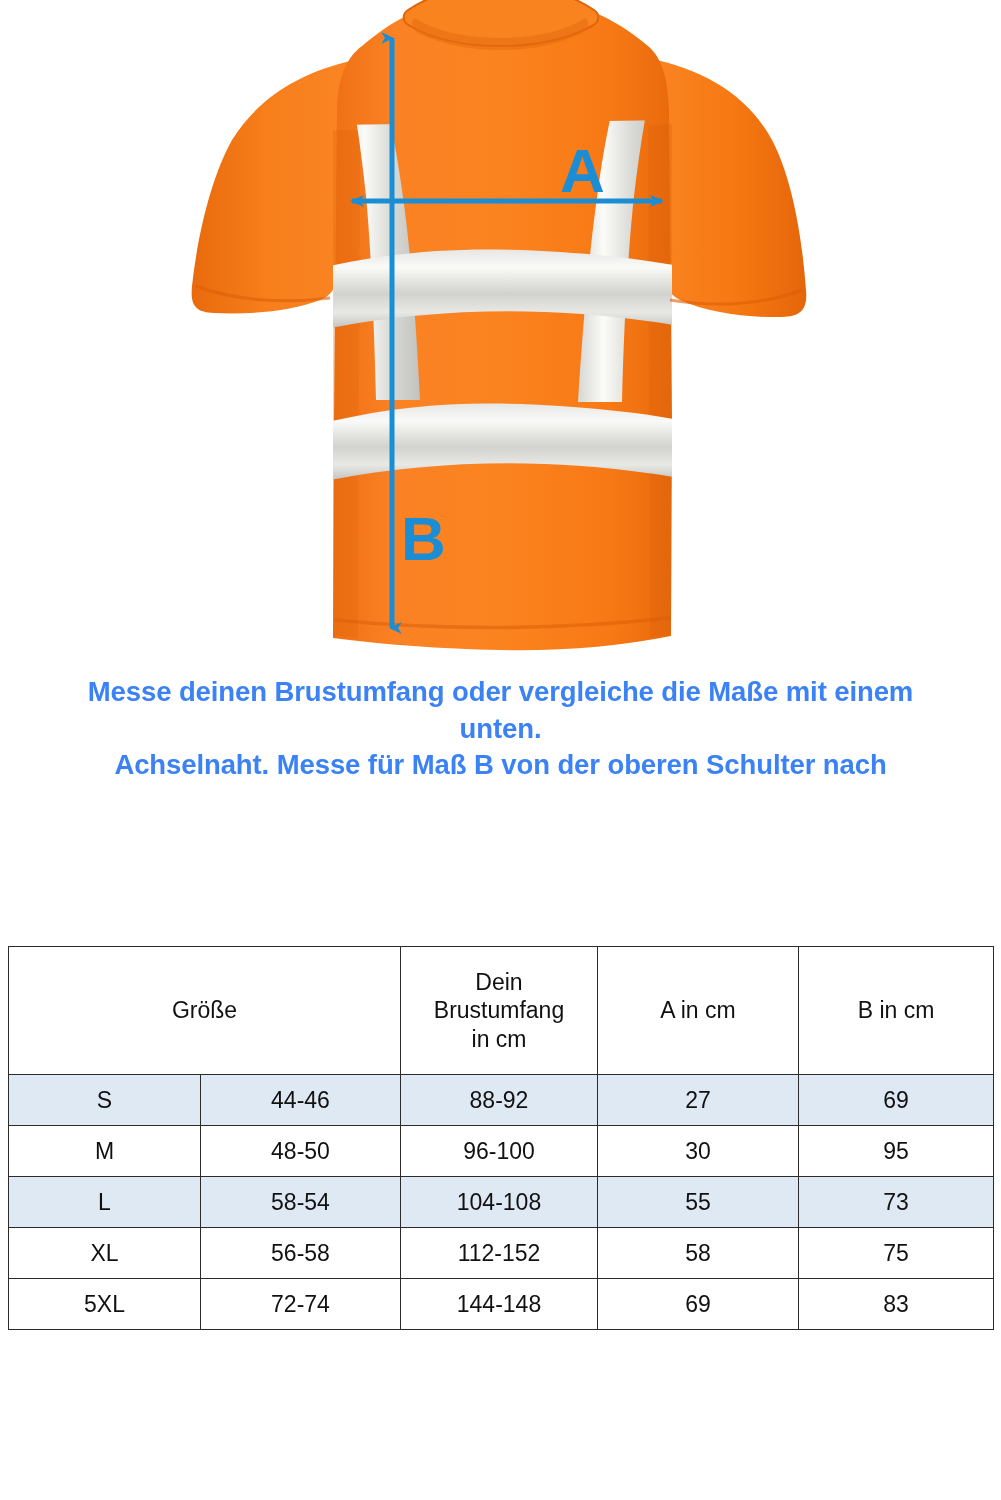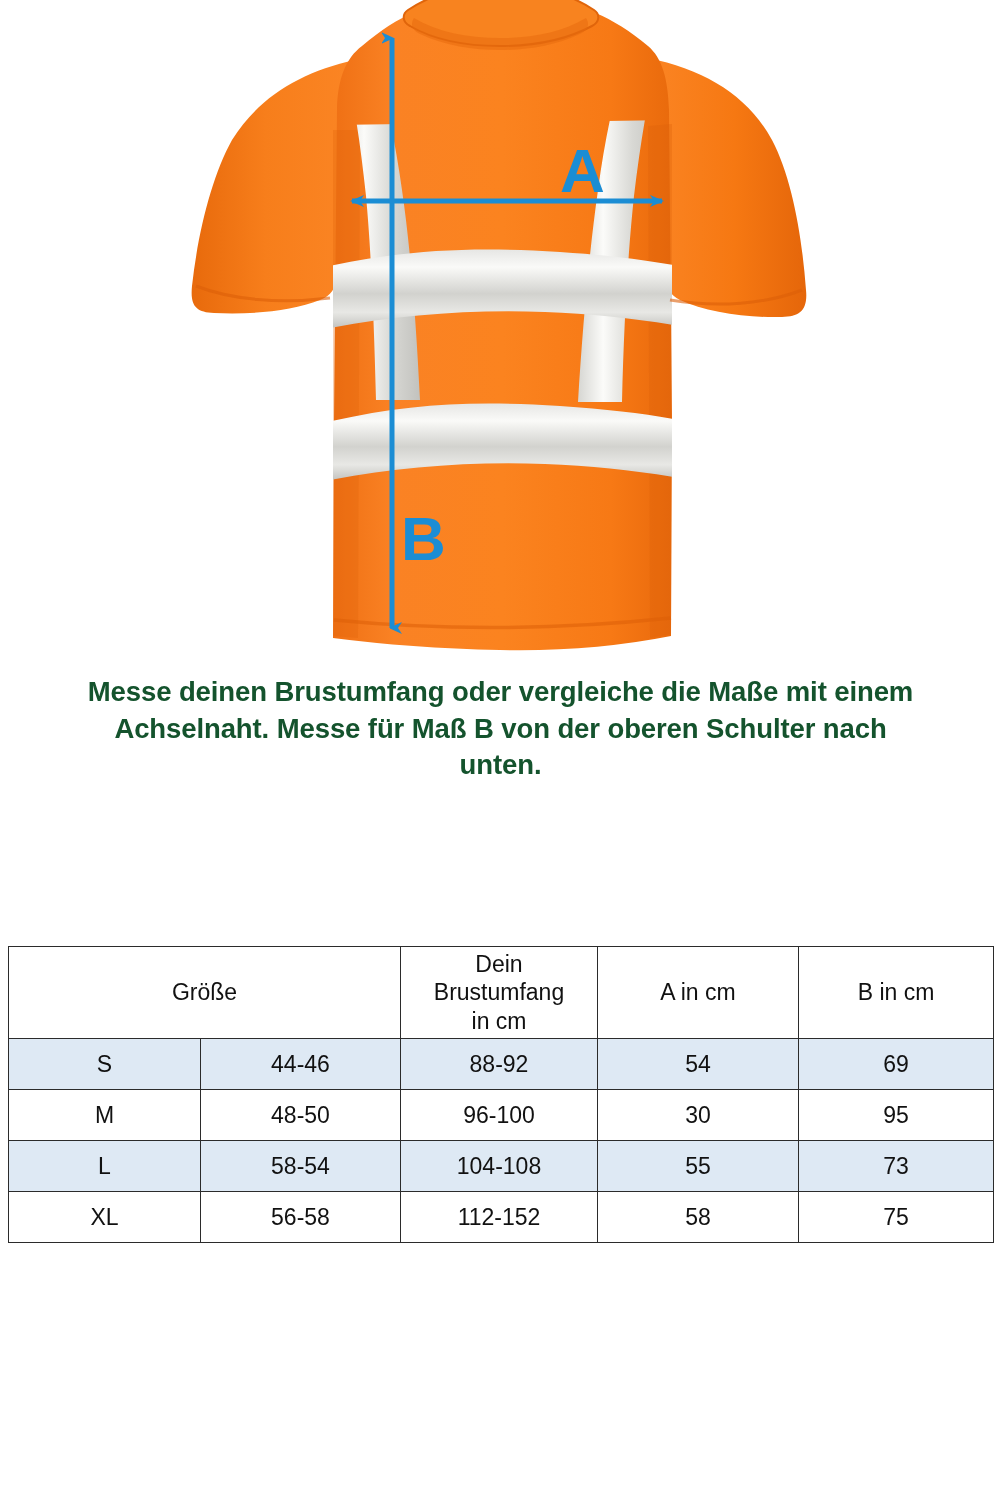--- a/index.html
+++ b/index.html
@@ -34,21 +34,21 @@
 
   
   #instructions {
     width: 1001px;
     padding: 14px 26px 0 26px;
     text-align: center;
     font-size: 27.5px;
     font-weight: bold;
     line-height: 1.33;
     letter-spacing: -0.1px;
-    color: #14532d;
+    color: #3b82f6;
   }
 
   
   #table-wrap {
     position: absolute;
     left: 8px;
     top: 946px;
     width: 985px;
   }
   table.size-table {
@@ -59,21 +59,21 @@
     color: #111111;
   }
   table.size-table td, table.size-table th {
     border: 1.6px solid #2b2b2b;
     text-align: center;
     vertical-align: middle;
     font-weight: normal;
     padding: 2px 4px;
   }
   table.size-table thead th {
-    height: 92px;
+    height: 128px;
     background: #ffffff;
     line-height: 1.22;
     font-size: 23px;
   }
   table.size-table tbody td { height: 51px; }
   tbody tr.alt td { background: #DEE9F4; }
   tbody tr.plain td { background: #ffffff; }
 
   col.c-size  { width: 192px; }
   col.c-num   { width: 200px; }
@@ -195,22 +195,22 @@
 
     <line x1="352" y1="201" x2="662" y2="201" stroke="#1B8DD4" stroke-width="5" marker-start="url(#arrLeft)" marker-end="url(#arrRight)"></line>
 
     <text class="dim-letter" x="560" y="192" font-size="62">A</text>
     <text class="dim-letter" x="401" y="560" font-size="62">B</text>
   </svg>
 </div>
 
 <div id="instructions">
   <div>Messe deinen Brustumfang oder vergleiche die Maße mit einem</div>
+  <div>unten.</div>
   <div>Achselnaht. Messe für Maß B von der oberen Schulter nach</div>
-  <div>unten.</div>
 </div>
 
 <div id="table-wrap">
   <table class="size-table">
     <colgroup>
       <col class="c-size">
         <col class="c-num">
         <col class="c-chest">
         <col class="c-a">
         <col class="c-b">
@@ -225,21 +225,21 @@
         </th>
         <th>A in cm</th>
         <th>B in cm</th>
       </tr>
     </thead>
     <tbody id="size-rows">
         <tr class="alt">
           <td>S</td>
           <td>44-46</td>
           <td>88-92</td>
-          <td>54</td>
+          <td>27</td>
           <td>69</td>
         </tr>
         <tr class="plain">
           <td>M</td>
           <td>48-50</td>
           <td>96-100</td>
           <td>30</td>
           <td>95</td>
         </tr>
         <tr class="alt">
@@ -249,15 +249,22 @@
           <td>55</td>
           <td>73</td>
         </tr>
         <tr class="plain">
           <td>XL</td>
           <td>56-58</td>
           <td>112-152</td>
           <td>58</td>
           <td>75</td>
         </tr>
+        <tr class="plain">
+          <td>5XL</td>
+          <td>72-74</td>
+          <td>144-148</td>
+          <td>69</td>
+          <td>83</td>
+        </tr>
       </tbody>
   </table>
 </div>
 
 </body></html>

